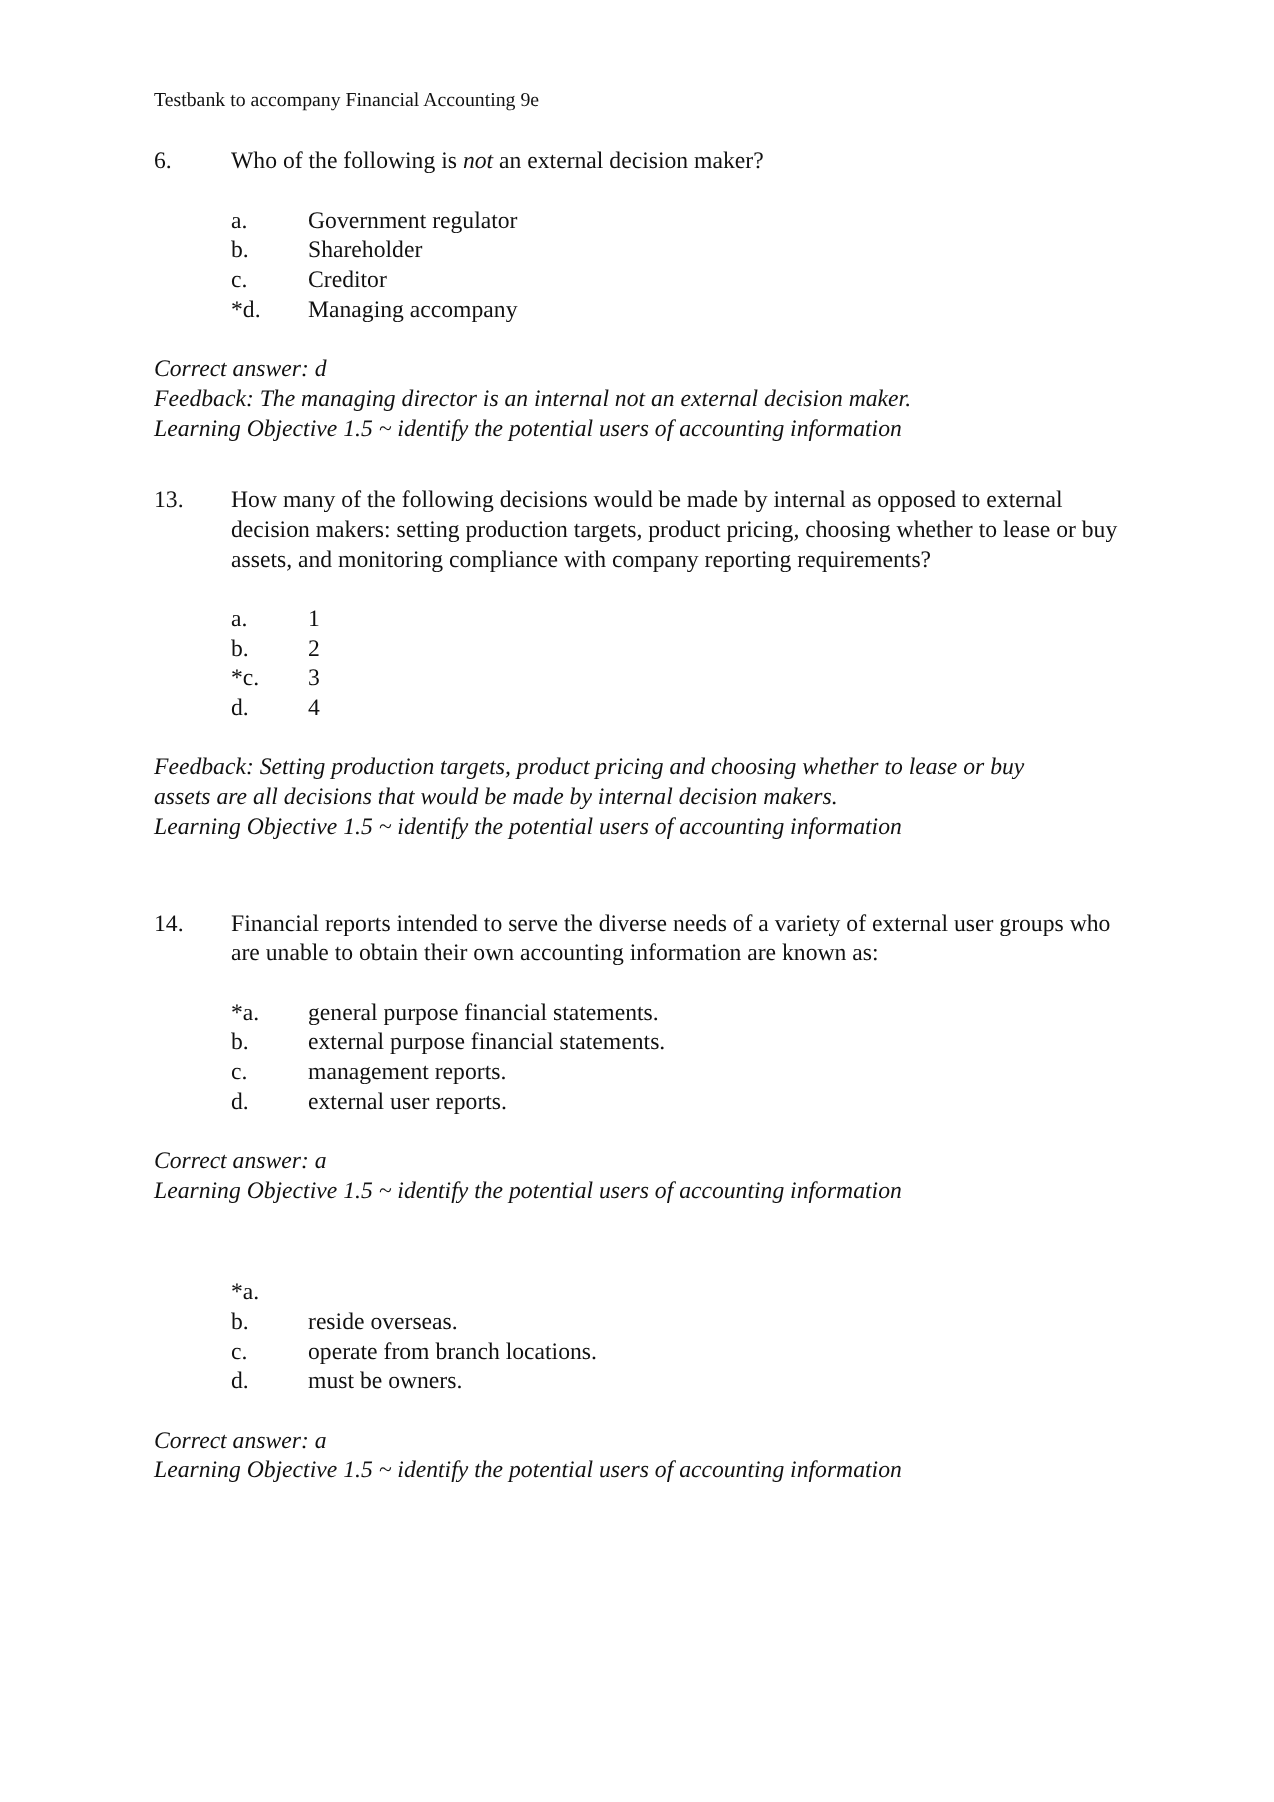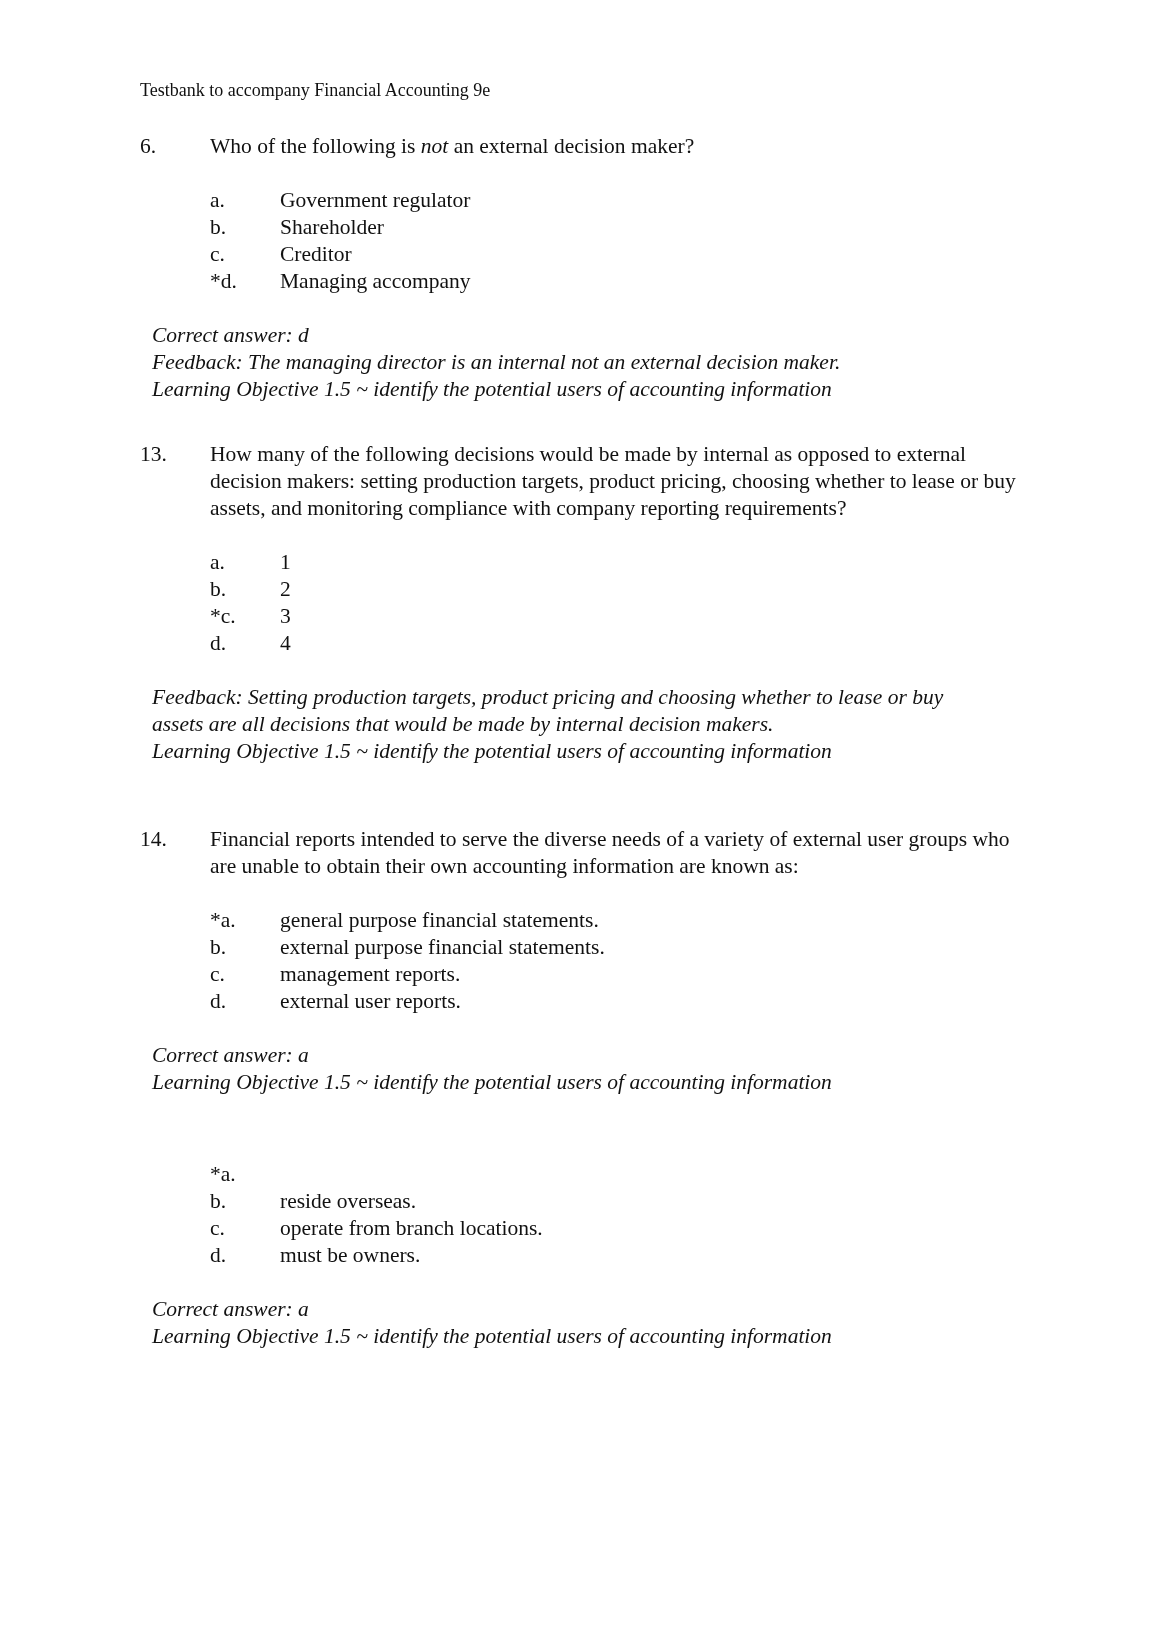--- a/index.html
+++ b/index.html
@@ -7,21 +7,21 @@
          font-family: "Liberation Serif", "DejaVu Serif", serif; color: #111; }
   .header { position: absolute; left: 140px; top: 80px; font-size: 18px; }
   .q { position: absolute; left: 140px; width: 880px; font-size: 21.5px; line-height: 27px; }
   .qrow { display: flex; }
   .qnum { width: 70px; flex: none; }
   .qtext { flex: 1; }
   .opts { margin-top: 27px; margin-left: 70px; }
   .opt { display: flex; }
   .olabel { width: 70px; flex: none; }
   .meta { margin-top: 27px; font-style: italic; }
-  .meta div { white-space: nowrap; margin-left: 12px; }
+  .meta div { white-space: nowrap; }
 </style>
 </head>
 <body>
 
 <div class="header">Testbank to accompany Financial Accounting 9e</div>
 
 <div class="q" style="top:133px">
   <div class="qrow">
     <span class="qnum">6.</span>
     <span class="qtext"><span>Who of the following is </span><em>not</em><span> an external decision maker?</span></span>

